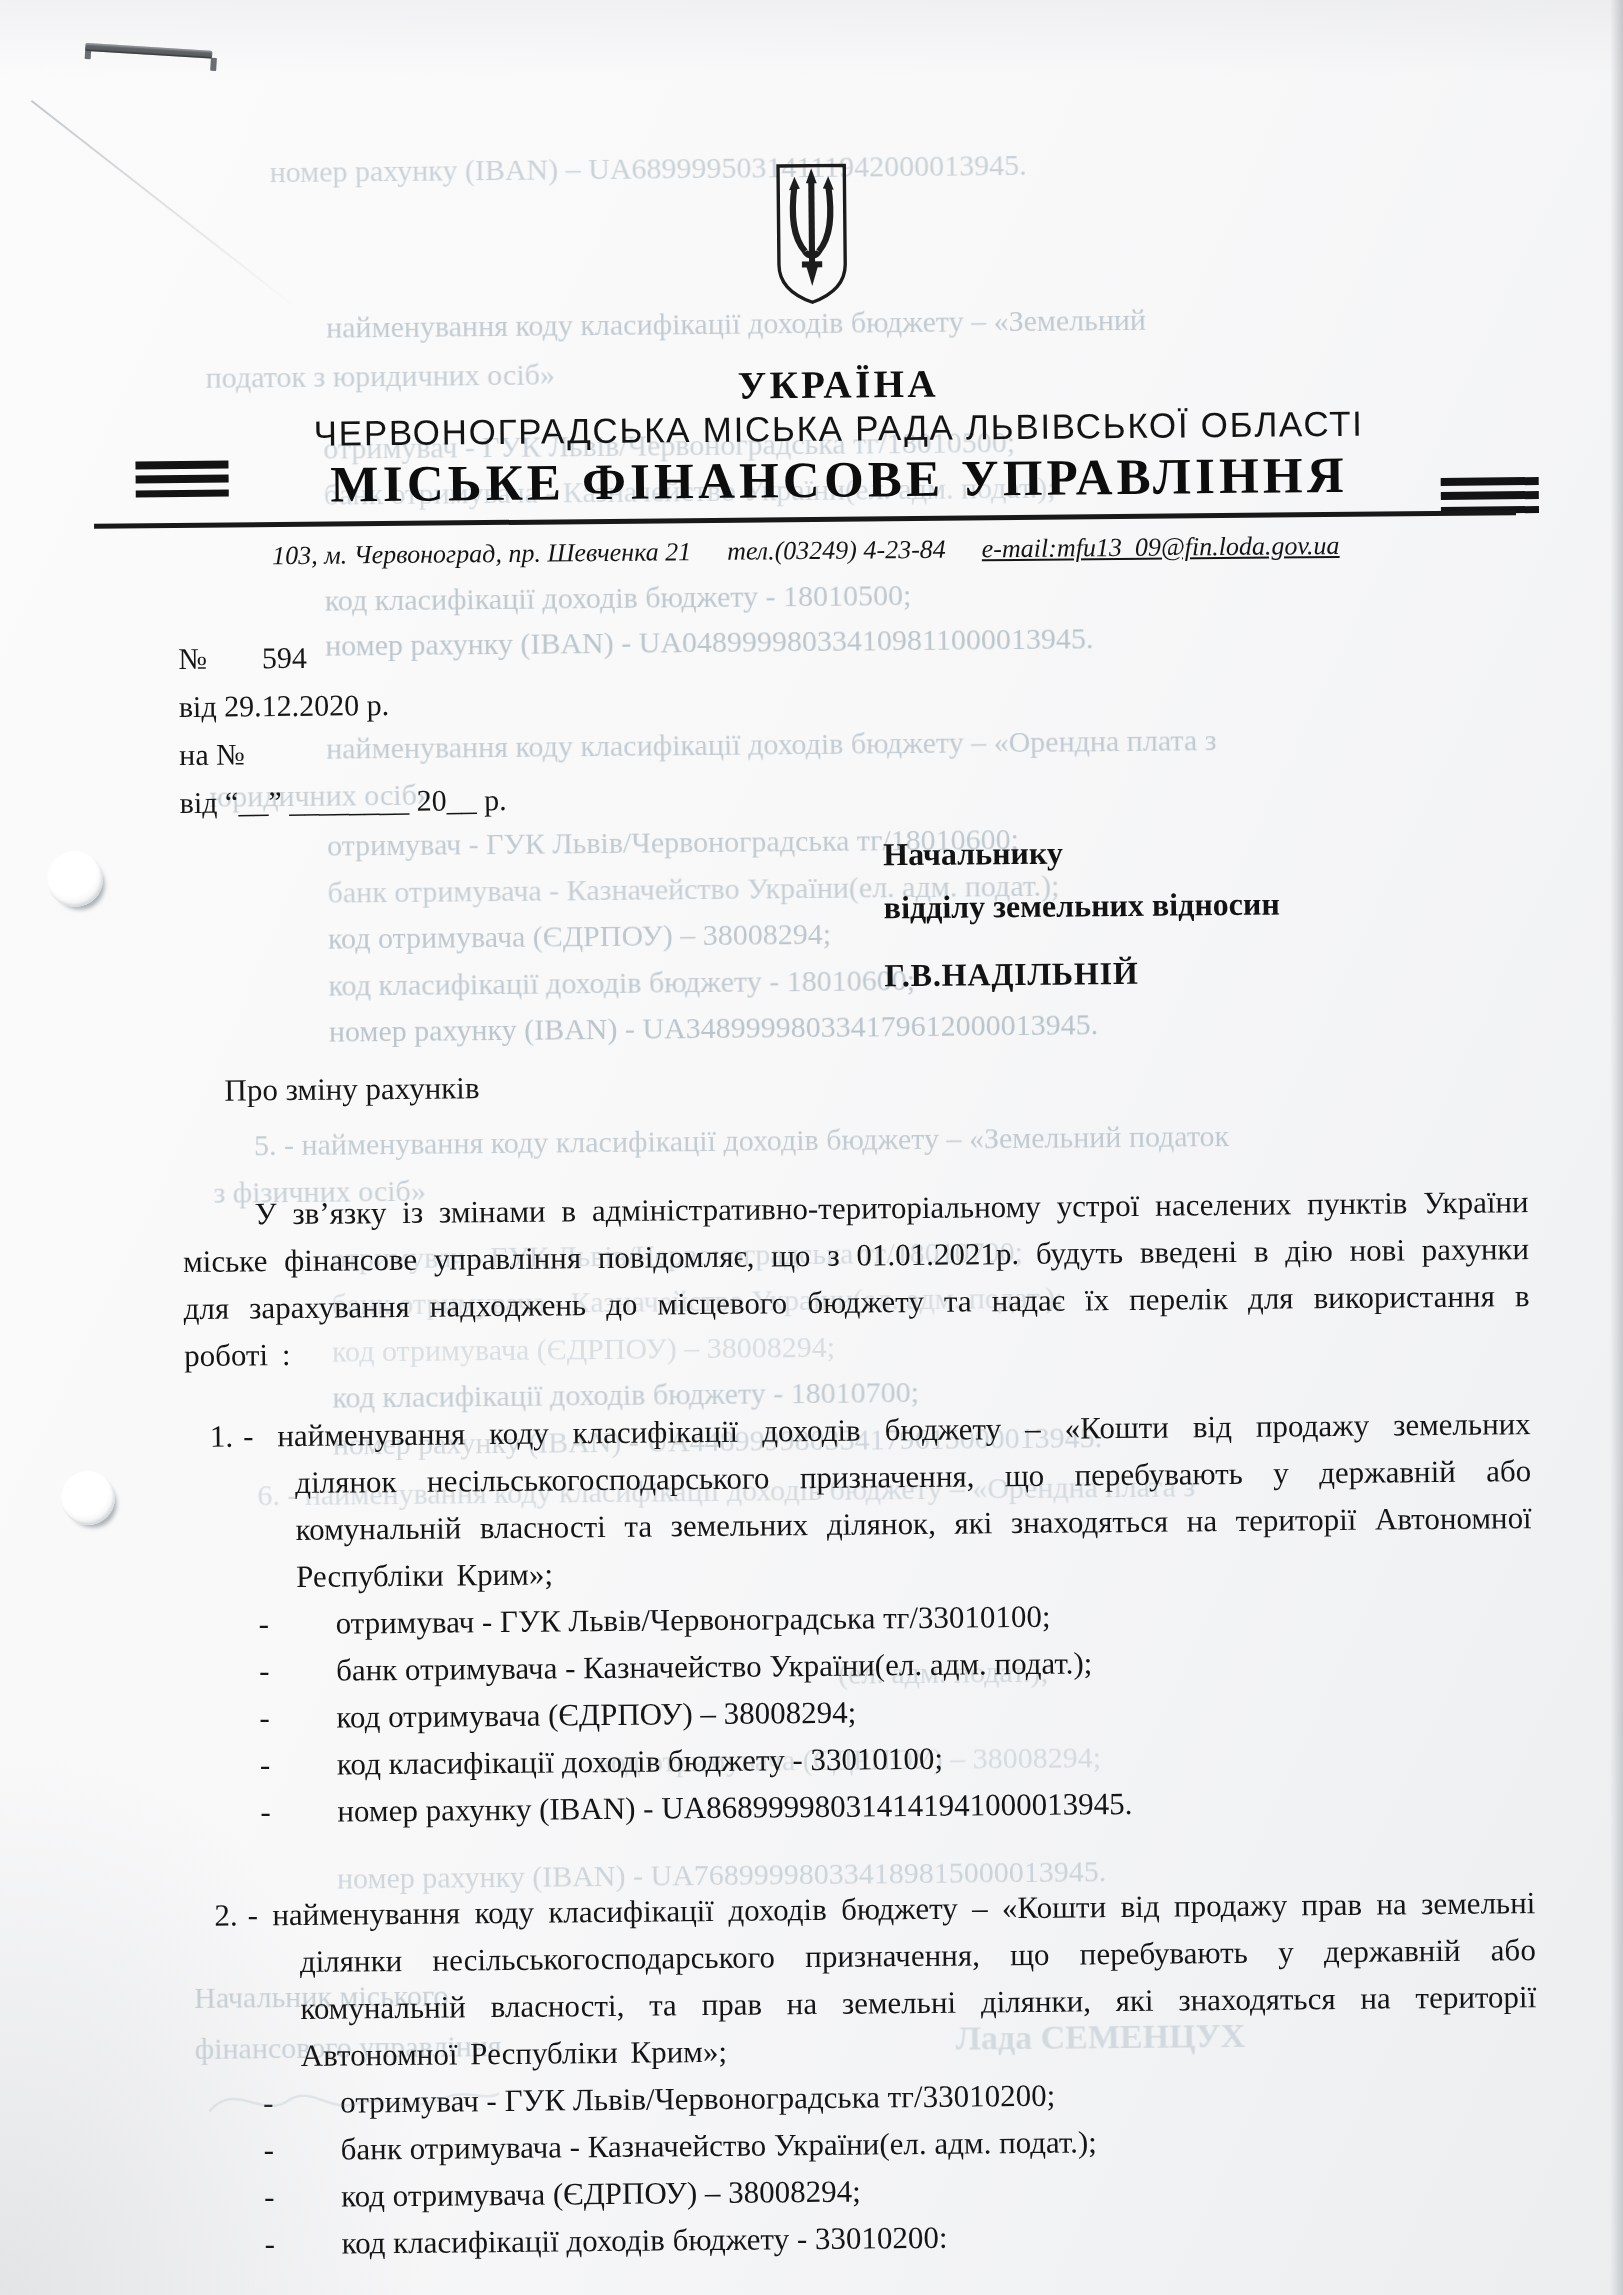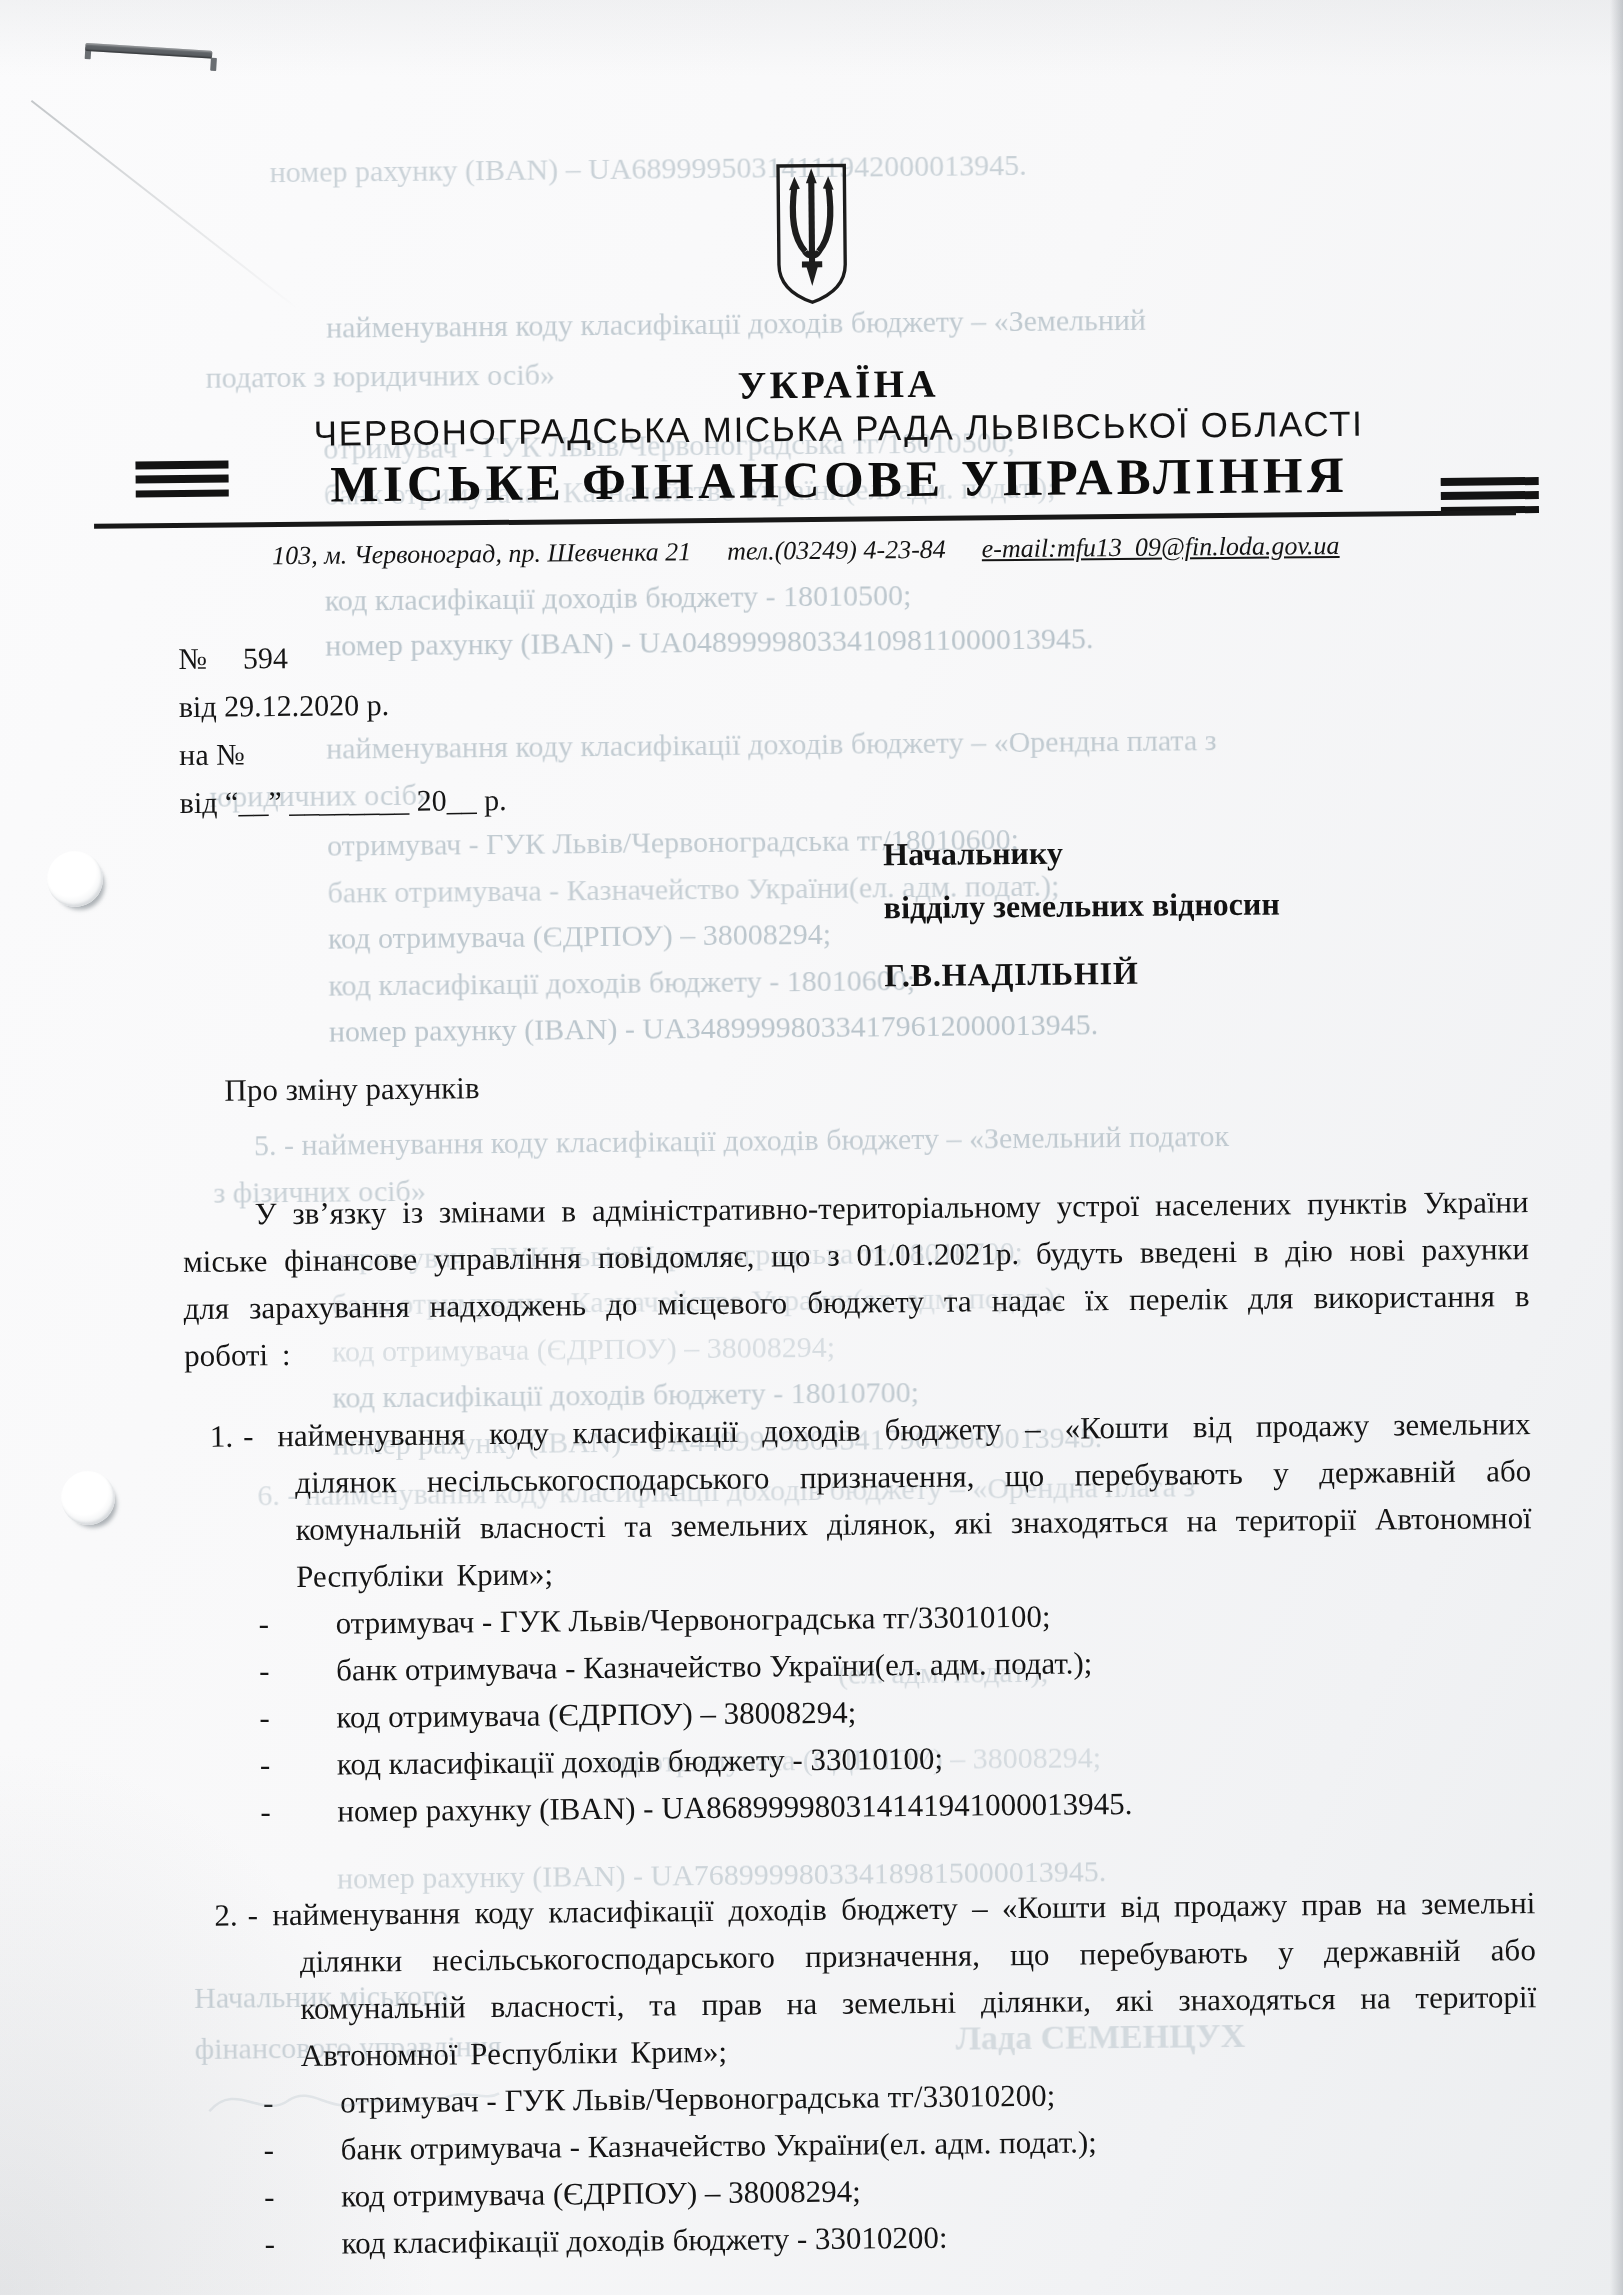--- a/index.html
+++ b/index.html
@@ -50,21 +50,21 @@
   .bars span{display:block;height:7.6px;background:#131313;margin-bottom:6.8px;}
   .bars-left{left:142px;top:455px;width:93px;}
   .bars-right{left:1447px;top:484px;width:98px;}
   .header-rule{position:absolute;left:100px;top:517px;width:1422px;height:5px;background:#181818;}
   .address{position:absolute;left:0;top:536px;width:1623px;display:flex;justify-content:center;
     gap:36px;font-style:italic;font-size:26px;color:#141414;}
   .address .email{text-decoration:underline;}
 
   
   .ref{position:absolute;left:183px;top:629px;font-size:30px;line-height:48px;color:#161616;}
-  .ref .val{margin-left:36px;}
+  .ref .val{margin-left:55px;}
 
   
   .addr{position:absolute;left:886px;top:829px;font-weight:700;font-size:32px;line-height:53px;color:#131313;}
   .addr .name{margin-top:15px;letter-spacing:0.8px;}
 
   .subject{position:absolute;left:225px;top:1067px;font-size:31px;color:#161616;}
 
   
   .bodytext{position:absolute;left:182px;top:1185px;width:1346px;font-size:31px;
     line-height:47px;color:#151515;}

